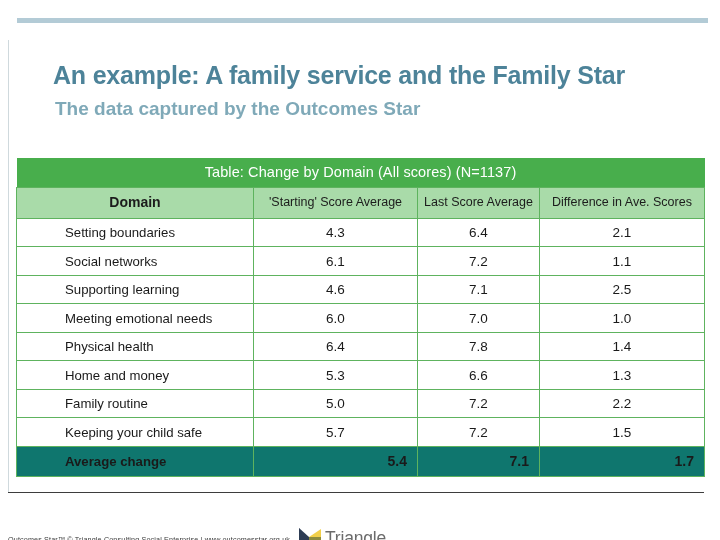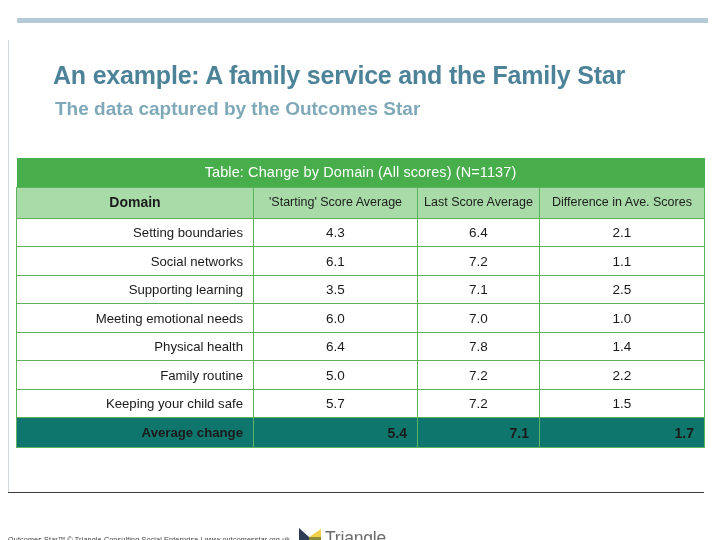--- a/index.html
+++ b/index.html
@@ -114,21 +114,21 @@
 
   tbody tr td {
     border: 1px solid #5eb35e;
     background: #ffffff;
     color: #1a1a1a;
     padding: 0 10px;
     height: 27.5px;
     font-size: 13px;
   }
   tbody tr td.label {
-    text-align: right;
+    text-align: left;
     font-size: 13.2px;
     padding-left: 48px;
   }
   tbody tr td.num {
     text-align: center;
     font-size: 13.5px;
   }
 
   tbody tr.total td {
     background: #0f766e;
@@ -225,35 +225,41 @@
           <td class="num">2.1</td>
         </tr>
         <tr>
           <td class="label">Social networks</td>
           <td class="num">6.1</td>
           <td class="num">7.2</td>
           <td class="num">1.1</td>
         </tr>
         <tr>
           <td class="label">Supporting learning</td>
-          <td class="num">3.5</td>
+          <td class="num">4.6</td>
           <td class="num">7.1</td>
           <td class="num">2.5</td>
         </tr>
         <tr>
           <td class="label">Meeting emotional needs</td>
           <td class="num">6.0</td>
           <td class="num">7.0</td>
           <td class="num">1.0</td>
         </tr>
         <tr>
           <td class="label">Physical health</td>
           <td class="num">6.4</td>
           <td class="num">7.8</td>
           <td class="num">1.4</td>
+        </tr>
+        <tr>
+          <td class="label">Home and money</td>
+          <td class="num">5.3</td>
+          <td class="num">6.6</td>
+          <td class="num">1.3</td>
         </tr>
         <tr>
           <td class="label">Family routine</td>
           <td class="num">5.0</td>
           <td class="num">7.2</td>
           <td class="num">2.2</td>
         </tr>
         <tr>
           <td class="label">Keeping your child safe</td>
           <td class="num">5.7</td>

